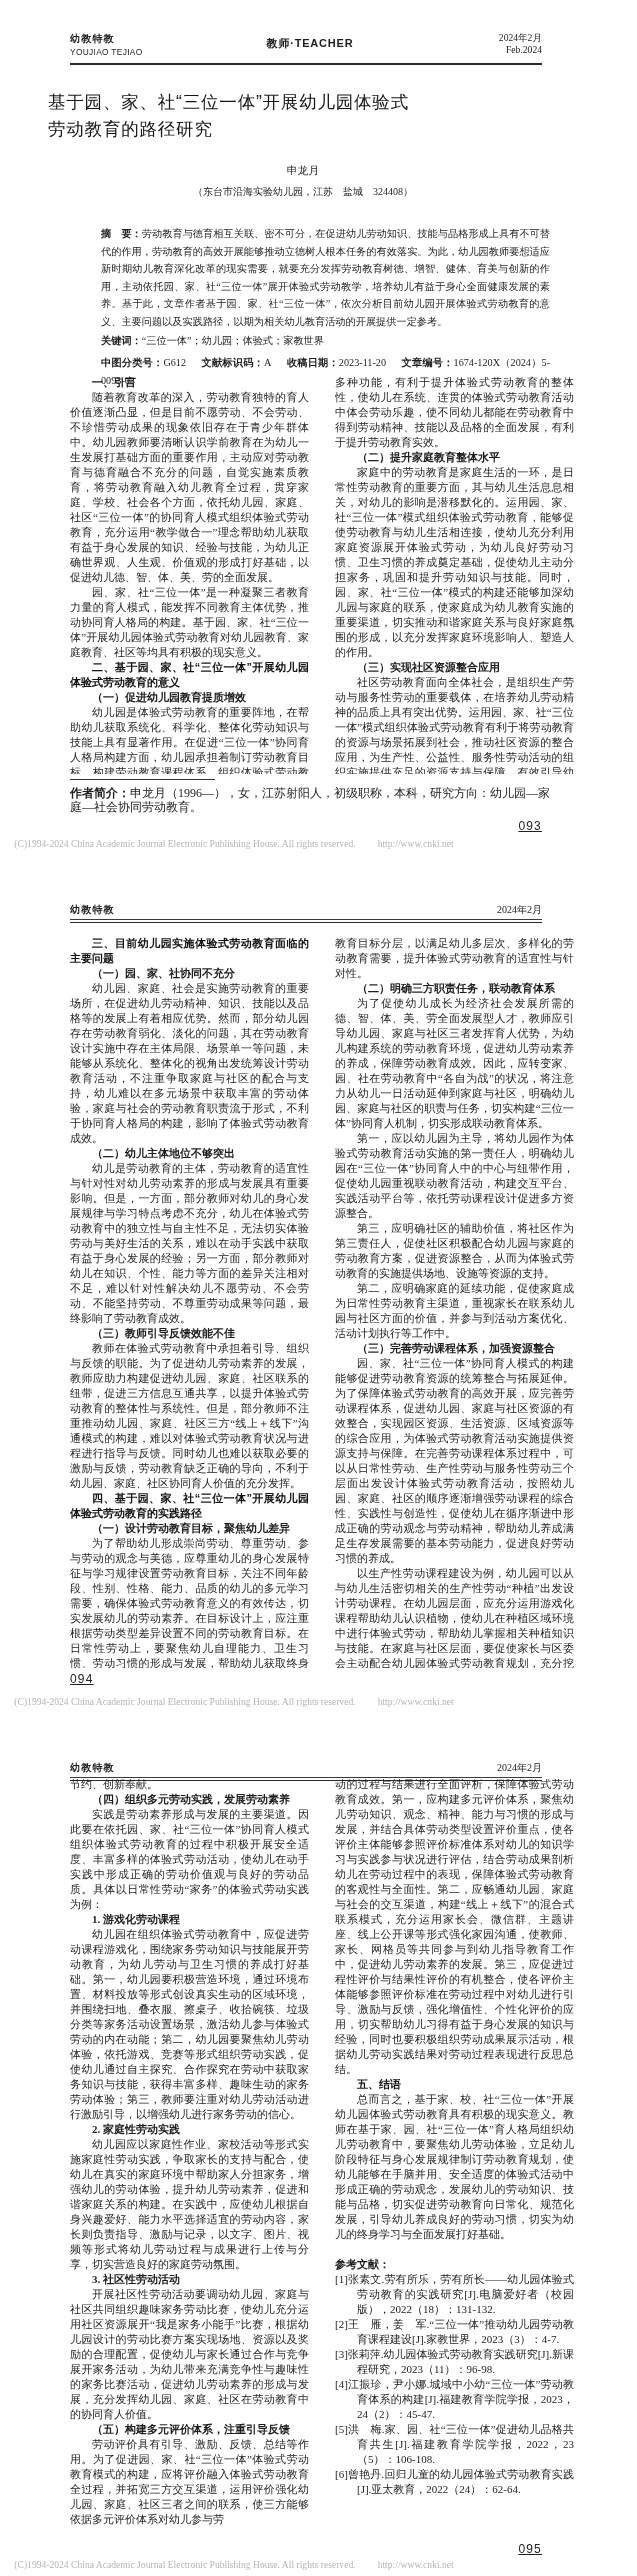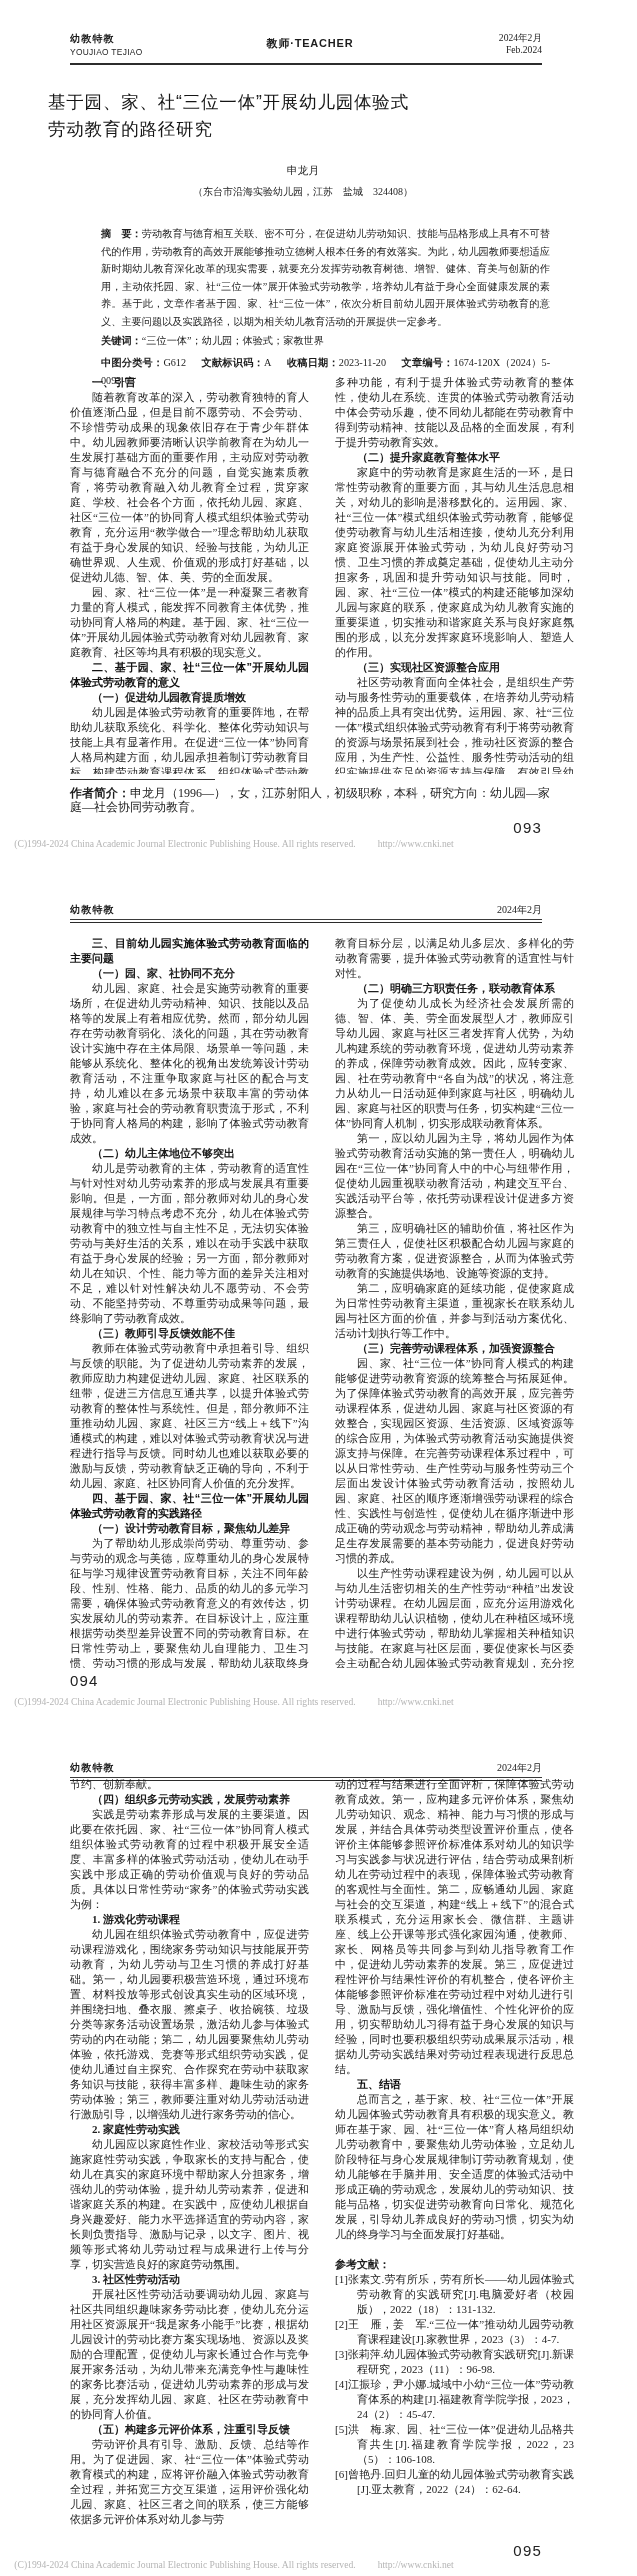--- a/index.html
+++ b/index.html
@@ -52,22 +52,22 @@
 
   
   .rhead{position:absolute;left:70px;right:64px;top:43px;height:17.5px;font-size:10px;}
   .rhead .rl{position:absolute;left:0;top:1.6px;font-weight:bold;letter-spacing:1.2px;
              font-family:"Liberation Sans",sans-serif;}
   .rhead .rr{position:absolute;right:0;top:1.6px;}
   .rule2{position:absolute;left:70px;right:64px;top:61px;height:1.6px;
          border-top:0.8px solid #3a3a3a;border-bottom:1.6px solid #2b2b2b;}
 
   
-  .pnum{position:absolute;font-size:15px;letter-spacing:1.2px;color:#222;
-        font-family:"Liberation Sans",sans-serif;}
+  .pnum{position:absolute;font-size:12px;letter-spacing:1.2px;color:#222;
+        font-family:"Liberation Sans",sans-serif;text-decoration:underline;}
   .pg1 .pnum{right:64px;top:819px;}
   .pg2 .pnum{left:70px;top:814px;}
   .pg3 .pnum{right:64px;top:826px;}
   .copy{position:absolute;left:14.3px;top:838px;font-size:9.6px;color:#b5b5b5;white-space:nowrap;}
   .pg3 .copy{top:843px;}
   .copy .url{margin-left:22px;}
 </style>
 </head>
 <body>
 

